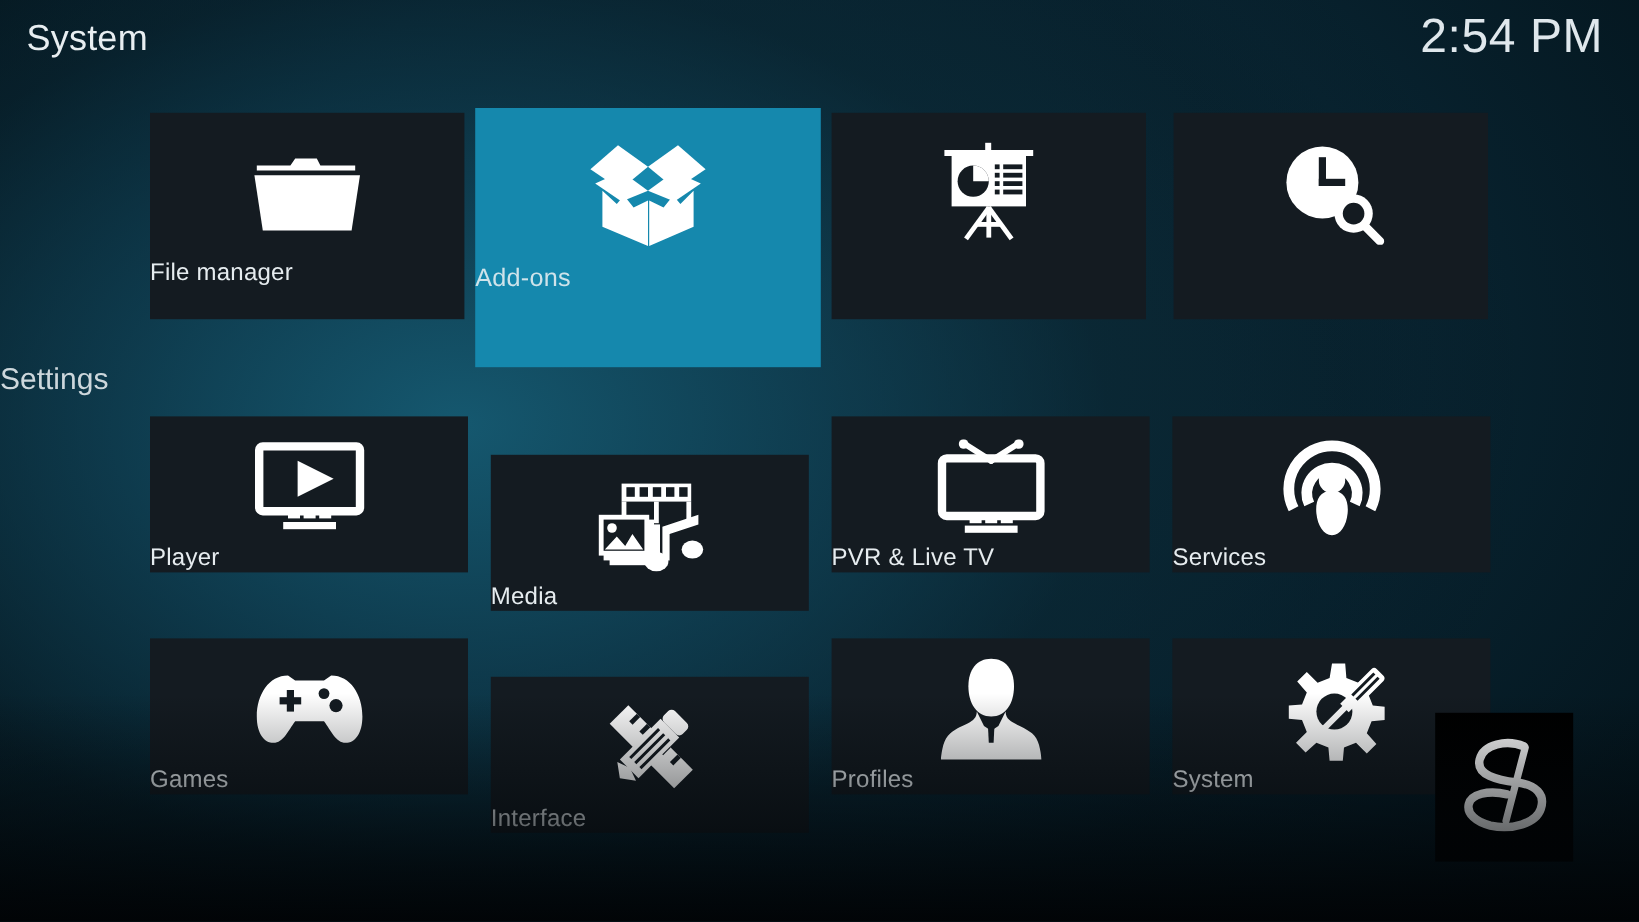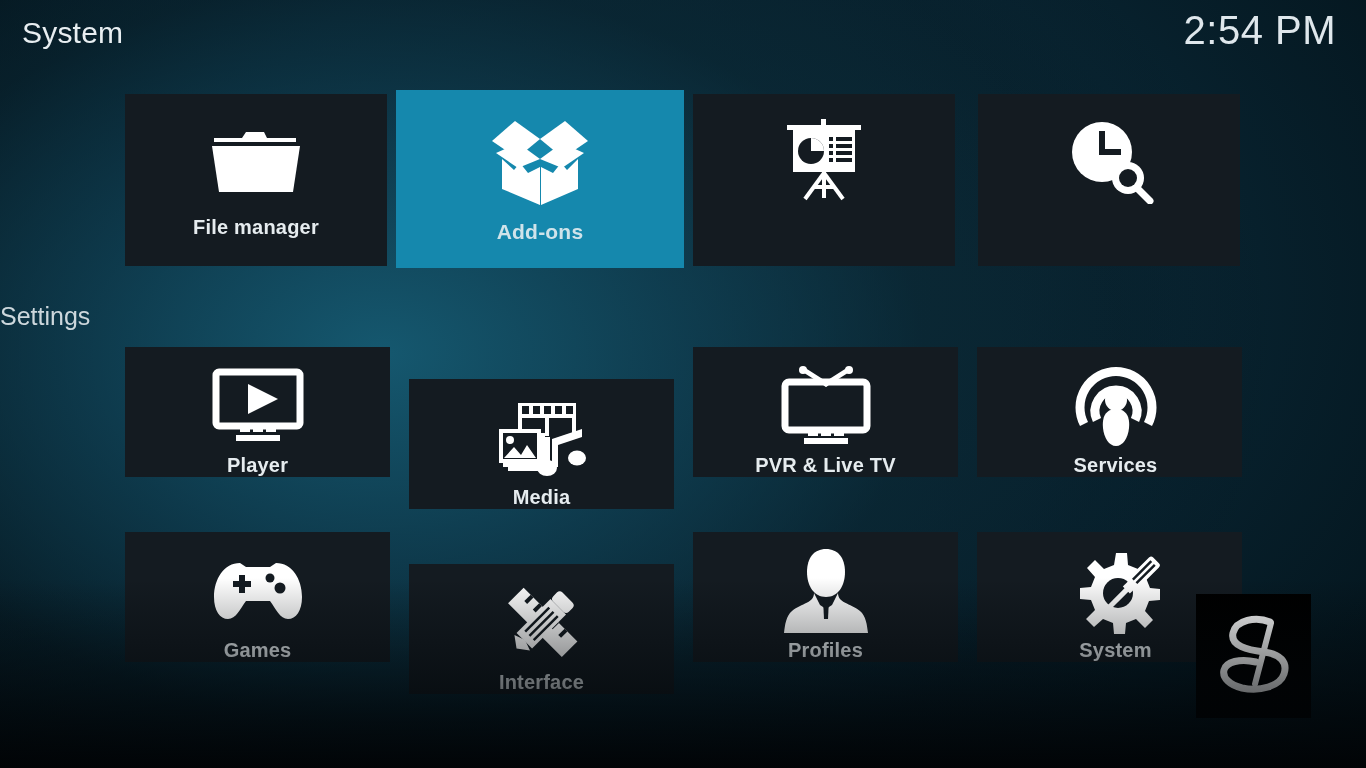--- a/index.html
+++ b/index.html
@@ -54,47 +54,47 @@
     position:absolute;
     background:#141b21;
     display:flex; flex-direction:column;
     align-items:center; justify-content:flex-start;
     overflow:hidden;
   }
   .tile .ico{
     display:flex; align-items:center; justify-content:center;
   }
   .tile .lbl{
-    font-size:20px; color:#e6ecef; font-weight:700; letter-spacing:0.2px;
-    text-align:center; width:100%;
+    font-size:20px; color:#e6ecef; font-weight:400; letter-spacing:0.2px;
+    text-align:left; width:100%;
   }
   .tile.selected{
     background:#1588ad;
   }
   .tile.selected .lbl{ color:#cfe3ea; font-size:21px; }
 
   
   .top-row .tile{ width:262px; height:172px; top:4px; }
   .top-row .tile .ico{ height:108px; margin-top:12px; }
   .top-row .tile .lbl{ margin-top:2px; }
   .top-row .tile.selected{
-    width:288px; height:178px; top:0px;
+    width:288px; height:216px; top:0px;
   }
   .top-row .tile.selected .ico{ height:112px; margin-top:16px; }
 
   .t0{ left:125px; }
   .t1{ left:396px; }
   .t2{ left:693px; }
   .t3{ left:978px; }
 
   
   .settings-grid .tile{ width:265px; height:130px; }
   .settings-grid .tile .ico{ height:104px; margin-top:10px; }
   .settings-grid .tile .lbl{ margin-top:0px; }
-  .s-c0{ left:125px; } .s-c1{ left:409px;margin-top:32px; } .s-c2{ left:693px; } .s-c3{ left:977px;padding-left:12px; }
+  .s-c0{ left:125px; } .s-c1{ left:409px;margin-top:32px; } .s-c2{ left:693px; } .s-c3{ left:977px; }
   .s-r0{ top:0px; }   .s-r1{ top:185px; }
 
   
   .watermark{
     position:absolute; left:1196px; top:594px;
     width:115px; height:124px; background:#000;
     display:flex; align-items:center; justify-content:center;
   }
 </style>
 </head>

